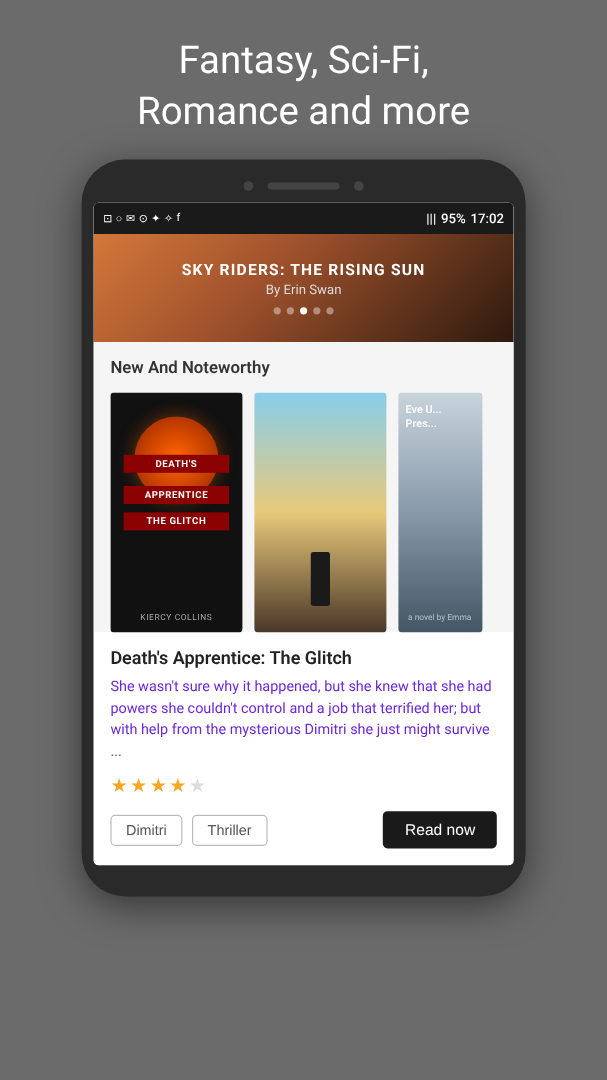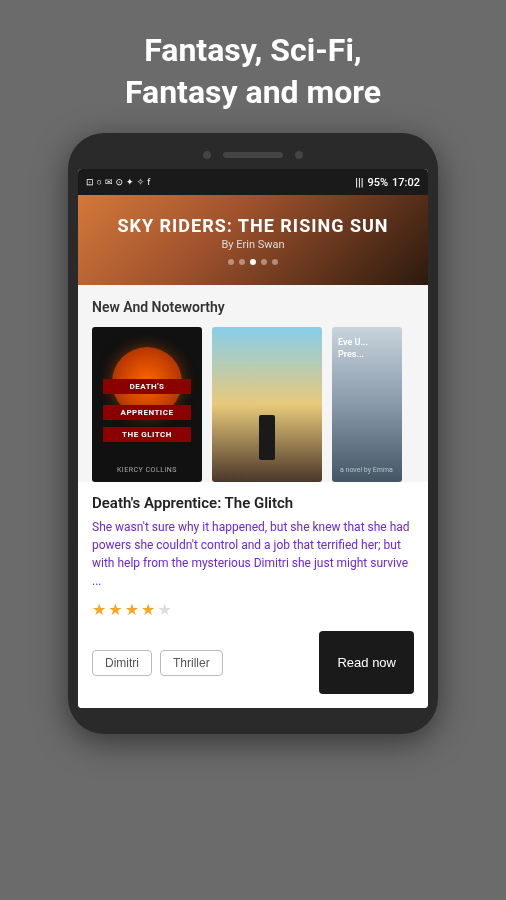--- a/index.html
+++ b/index.html
@@ -10,21 +10,21 @@
       font-family: 'Roboto', Arial, sans-serif;
       display: flex;
       flex-direction: column;
       align-items: center;
       overflow: hidden;
     }
 
     .tagline {
       color: #fff;
       font-size: 32px;
-      font-weight: 700;
+      font-weight: 400;
       text-align: center;
       padding: 30px 40px 20px;
       line-height: 1.3;
     }
 
     .phone-wrapper {
       width: 370px;
       background: #2a2a2a;
       border-radius: 36px;
       padding: 12px 10px;
@@ -139,21 +139,21 @@
     }
 
     .hero-overlay {
       position: absolute;
       inset: 0;
       background: linear-gradient(135deg, #d4783a 0%, #a0522d 40%, #2c1a0e 100%);
     }
 
     .hero-title {
       color: #fff;
-      font-size: 18px;
+      font-size: 13px;
       font-weight: 700;
       letter-spacing: 1px;
       text-align: center;
       position: relative;
       z-index: 1;
     }
 
     .hero-subtitle {
       color: #ddd;
       font-size: 11px;
@@ -194,21 +194,21 @@
     }
 
     .books-row {
       display: flex;
       gap: 10px;
       overflow: hidden;
     }
 
     .book-cover {
       width: 110px;
-      height: 155px;
+      height: 200px;
       border-radius: 3px;
       flex-shrink: 0;
       overflow: hidden;
       position: relative;
     }
 
     .book-cover-1 {
       background: #111;
       display: flex;
       flex-direction: column;
@@ -349,41 +349,41 @@
       color: #555;
       cursor: pointer;
       background: #fff;
     }
 
     .read-now-btn {
       background: #1a1a1a;
       color: #fff;
       border: none;
       border-radius: 4px;
-      padding: 24px 18px;
+      padding: 8px 18px;
       font-size: 13px;
       font-weight: 500;
       cursor: pointer;
       text-align: center;
     }
 
     .phone-bottom-bar {
       height: 14px;
       display: flex;
       justify-content: center;
       align-items: center;
       padding-top: 4px;
     }
   </style>
 </head>
 <body>
 
 <div class="tagline">
   <span>Fantasy, Sci-Fi,</span><br>
-  <span>Fantasy and more</span>
+  <span>Romance and more</span>
 </div>
 
 <div class="phone-wrapper">
 
   <div class="phone-top-bar">
     <div class="camera-dot"></div>
     <div class="speaker-bar"></div>
     <div class="camera-dot"></div>
   </div>
 

